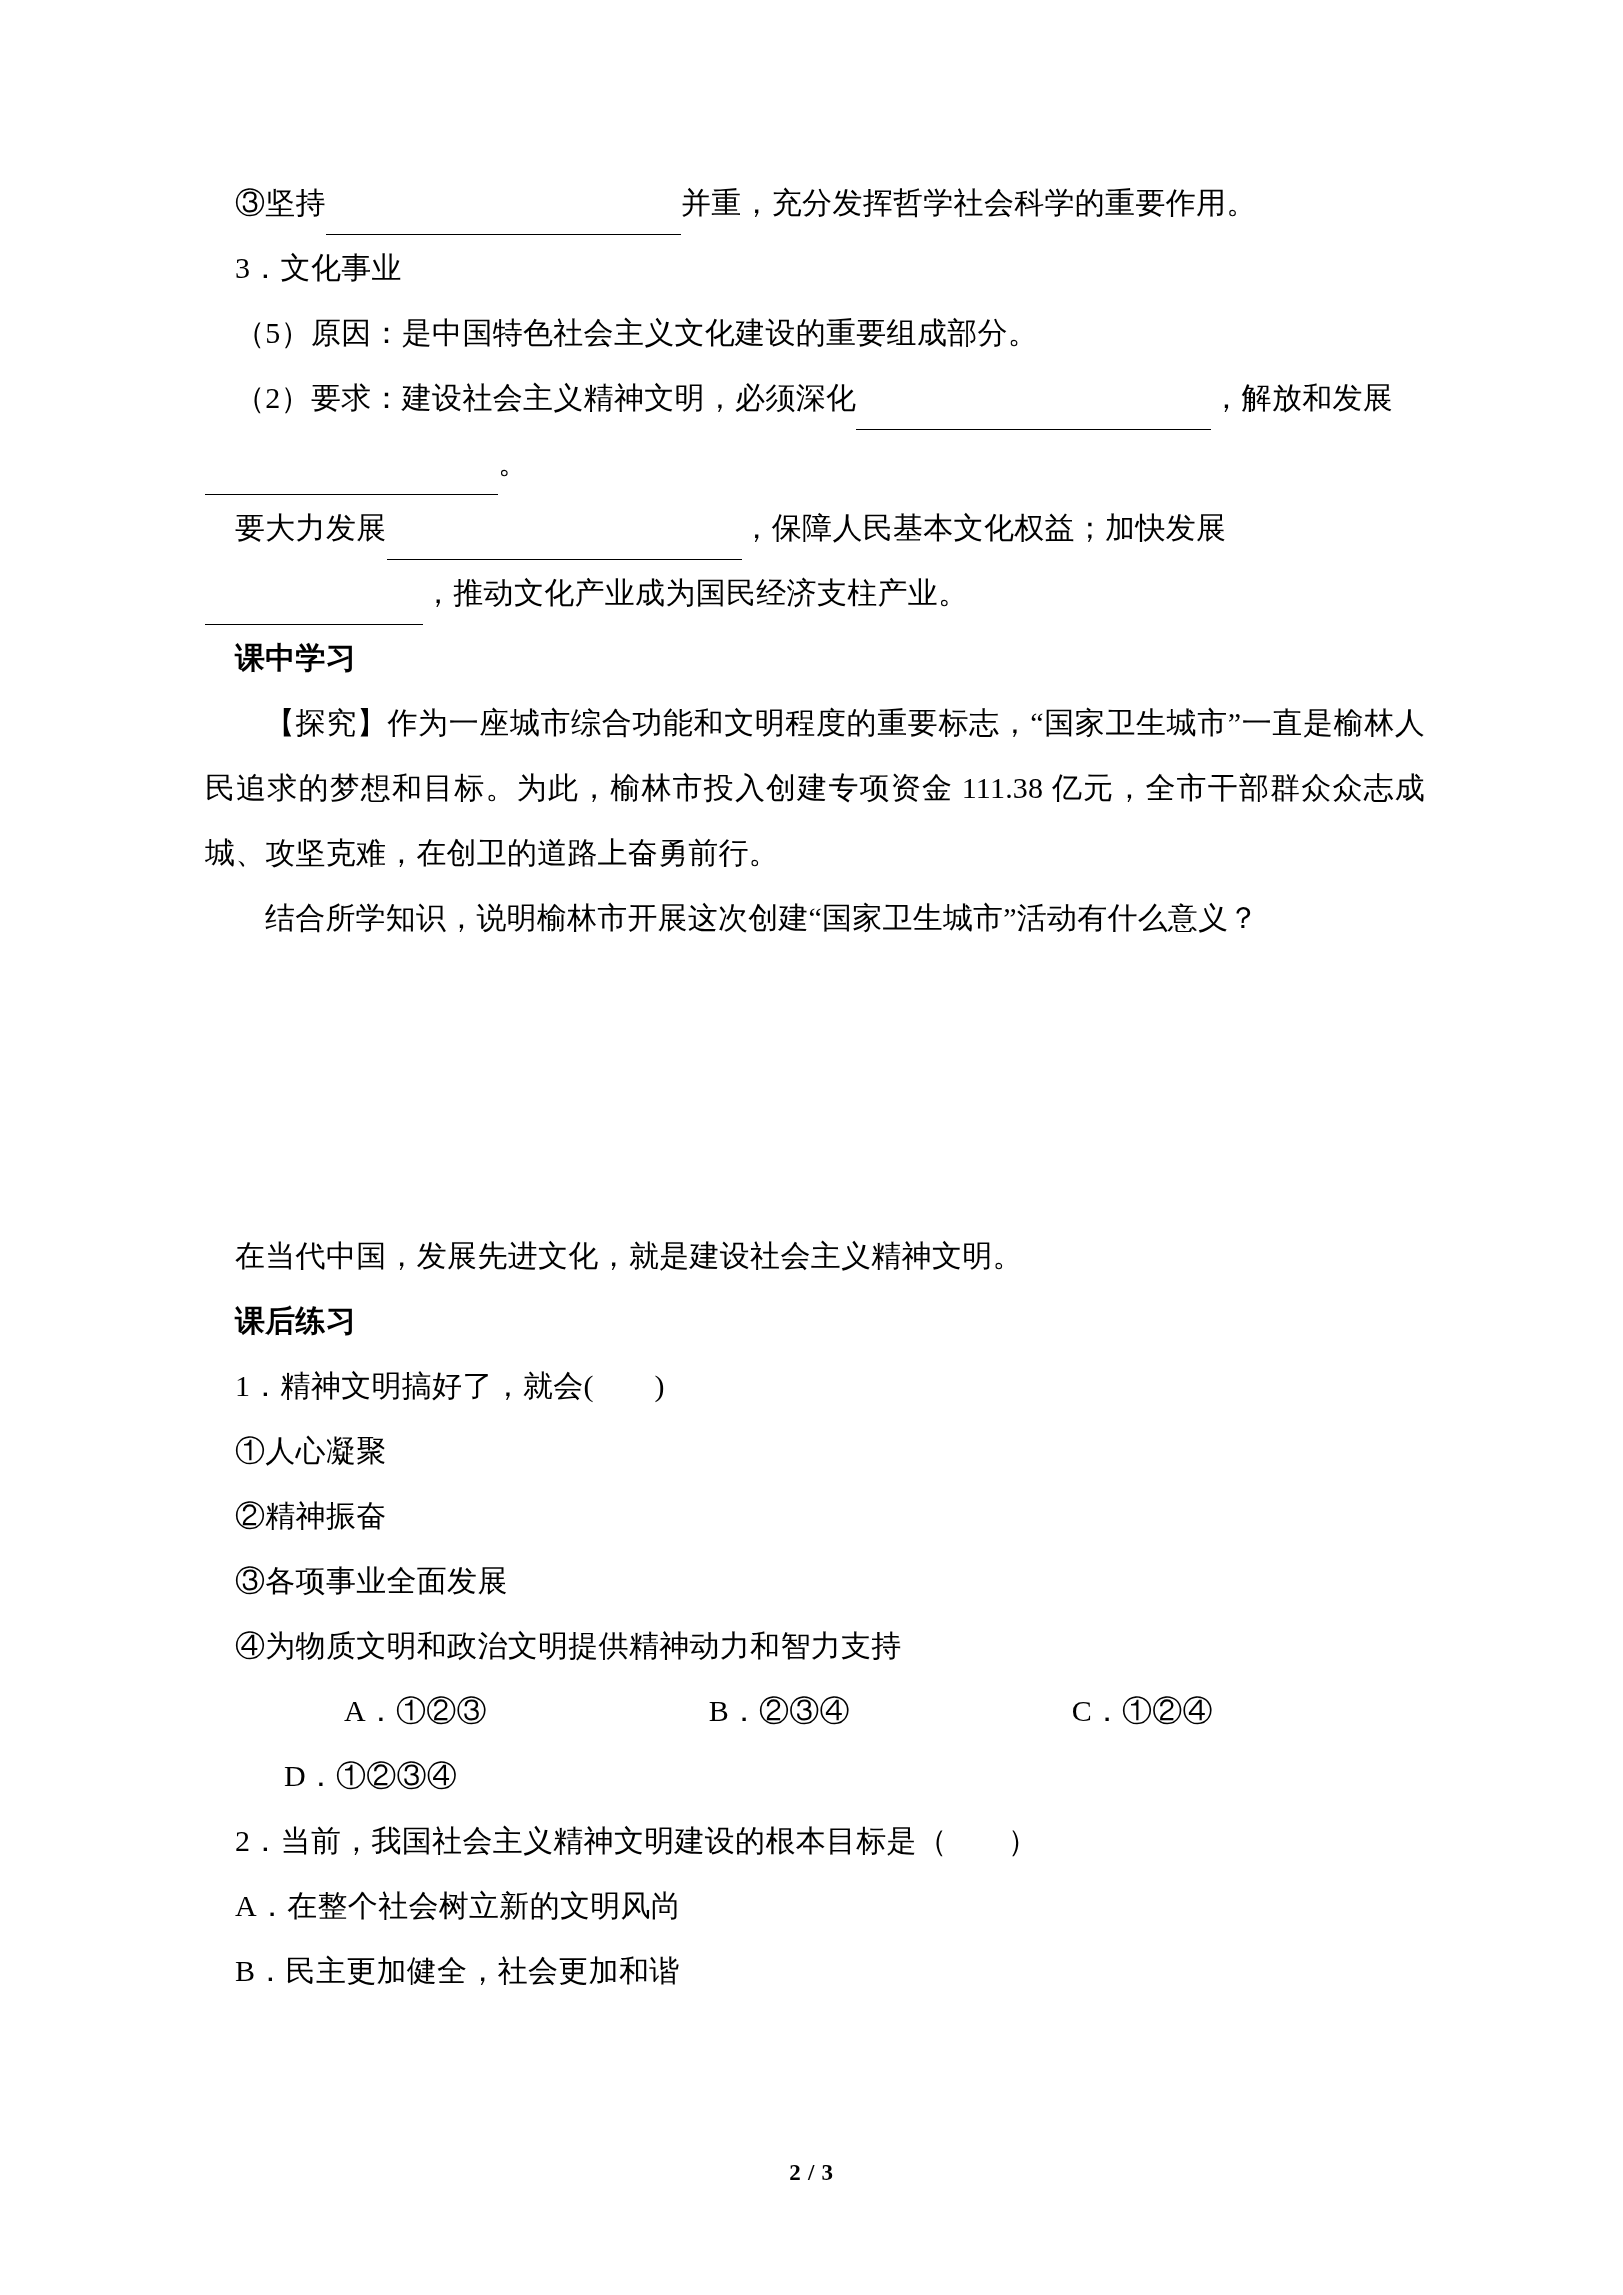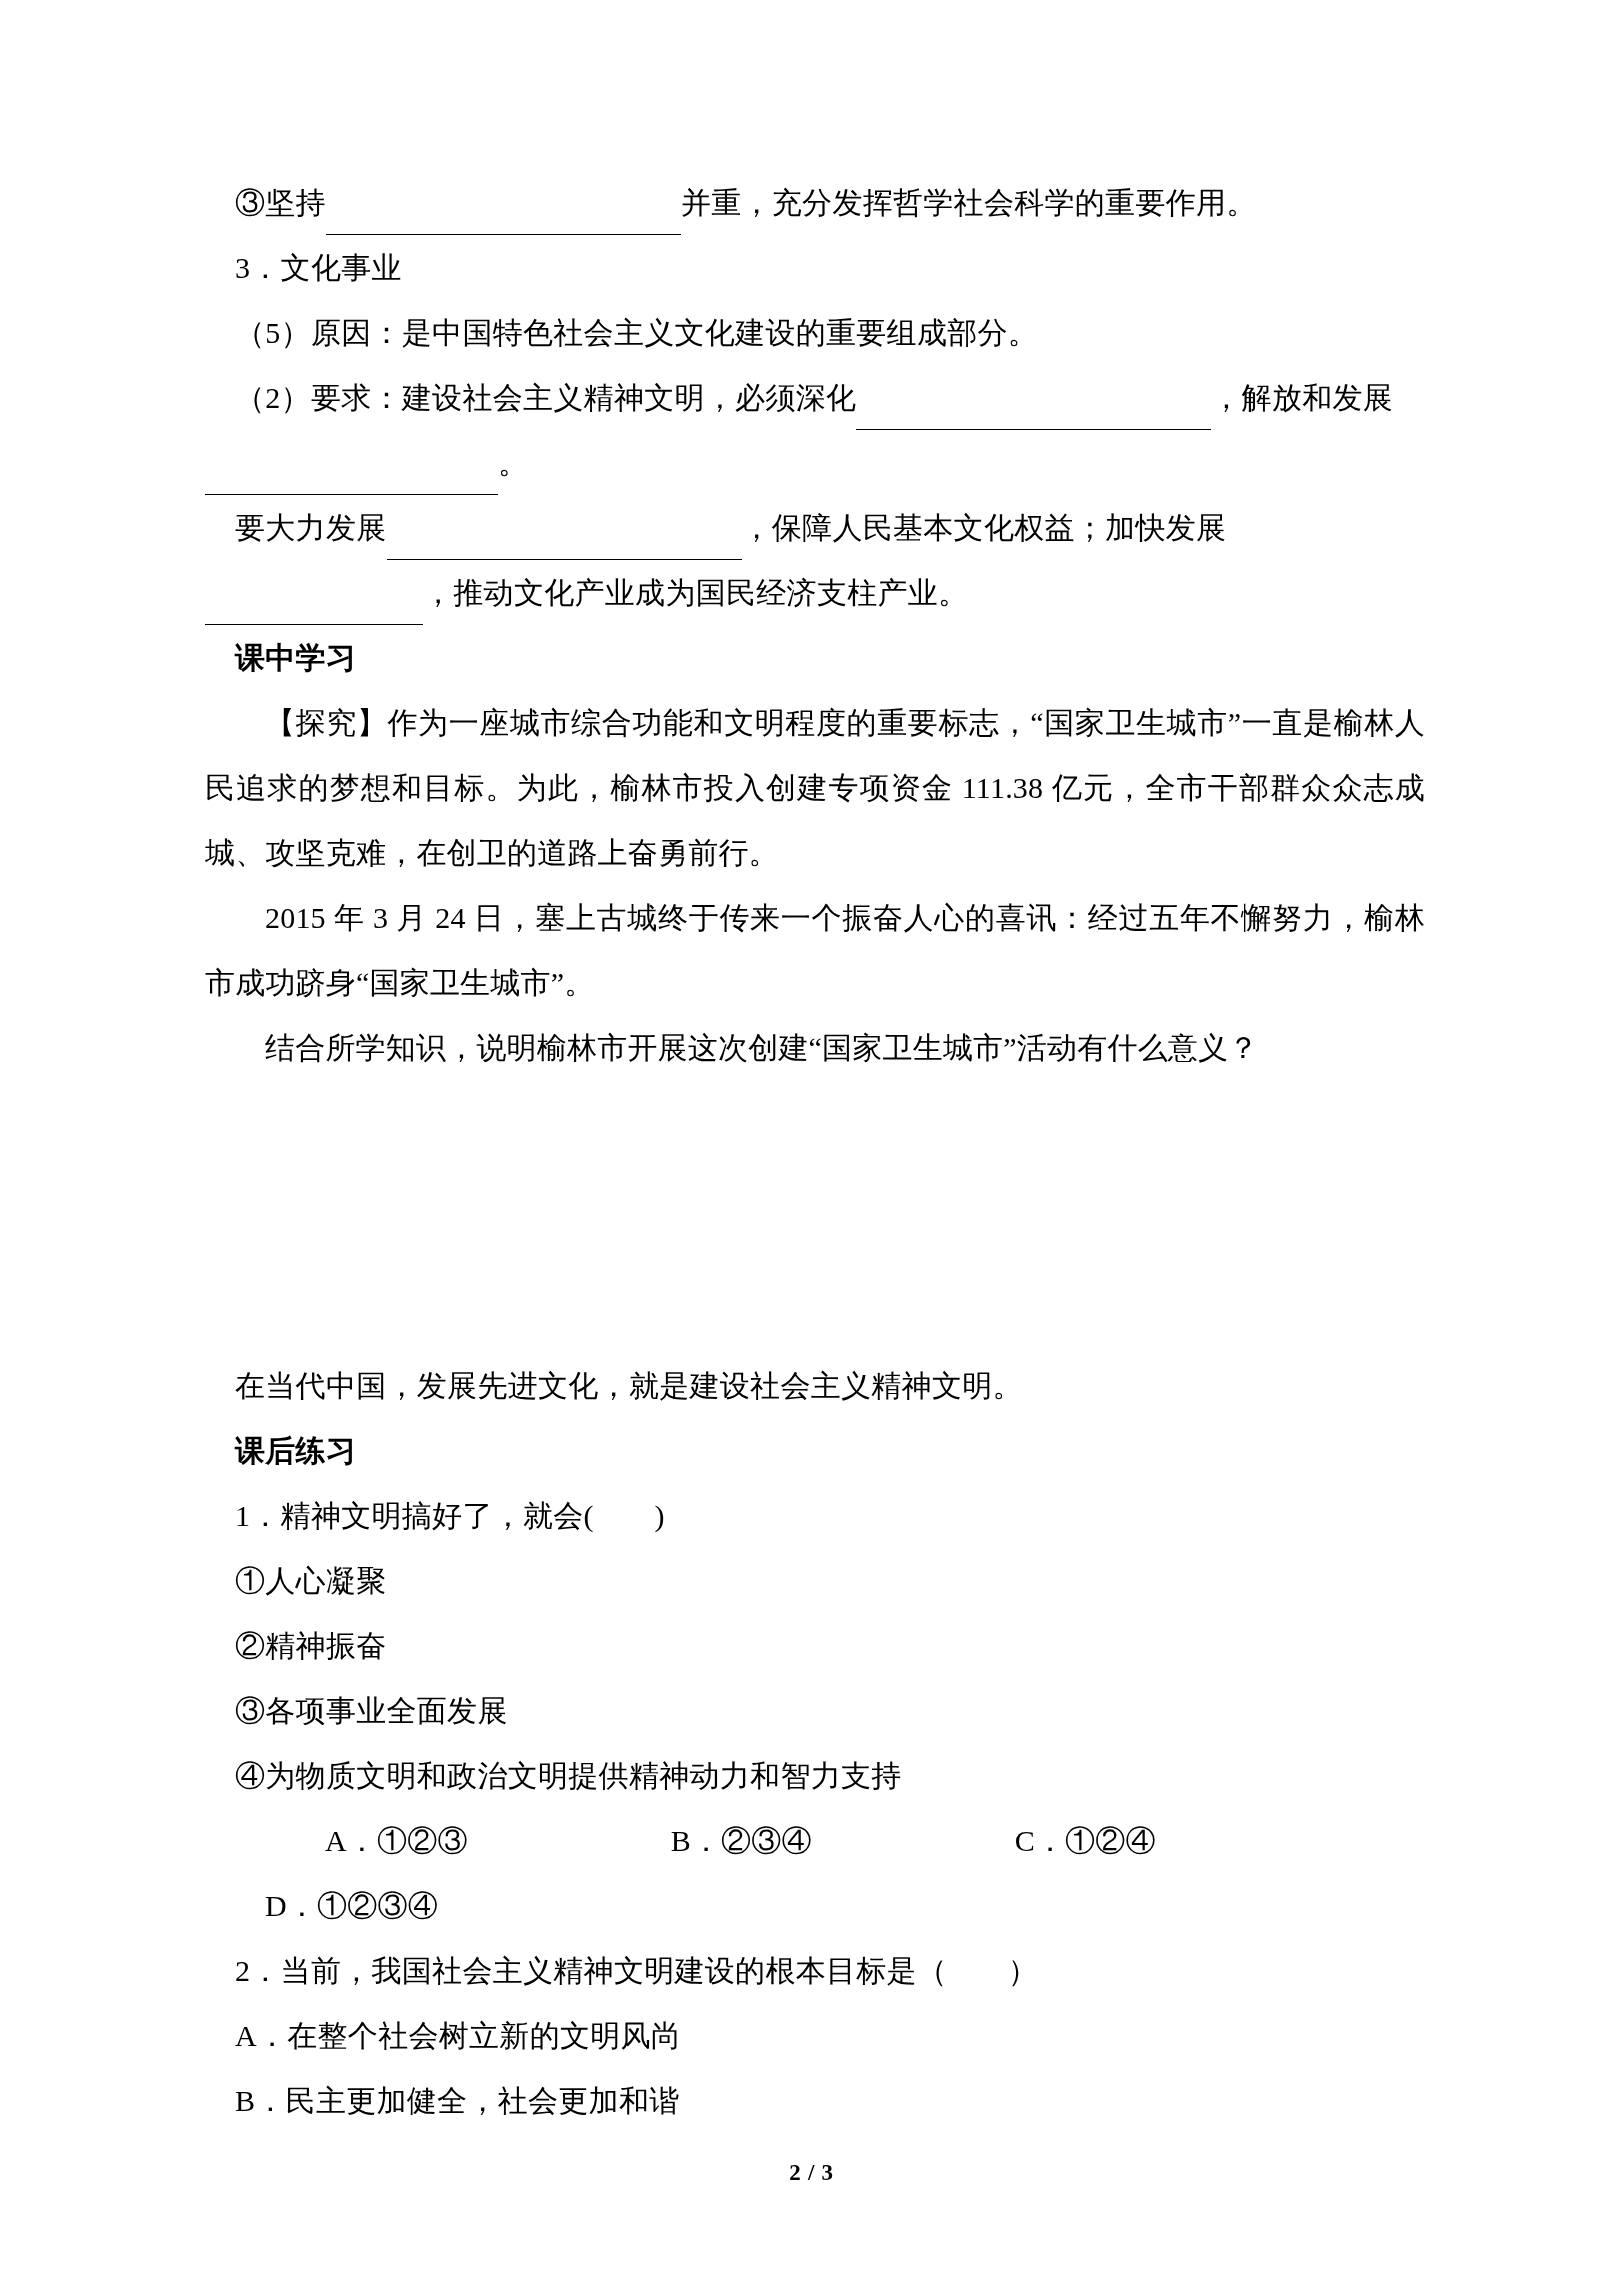--- a/index.html
+++ b/index.html
@@ -72,20 +72,21 @@
     height: 273px;
   }
   .choices {
     font-size: 30px;
     line-height: 65px;
     text-indent: 60px;
     letter-spacing: 0.2px;
   }
   .choice-opt {
     display: inline-block;
+    margin-left: 19px;
   }
   .gap1 { display:inline-block; width: 143px; }
   .footer {
     position: absolute;
     left: 0;
     bottom: 109px;
     width: 100%;
     text-align: center;
     font-size: 23px;
     font-weight: bold;
@@ -110,21 +111,20 @@
     <div class="line"><span class="blank-md"></span><span>。</span></div>
 
     <div class="line indent-half"><span>要大力发展</span><span class="blank-lg"></span><span>，保障人民基本文化权益；加快发展</span></div>
 
     <div class="line"><span class="blank-sm"></span><span>，推动文化产业成为国民经济支柱产业。</span></div>
 
     <div class="line indent-half bold">课中学习</div>
 
     <div class="para">【探究】作为一座城市综合功能和文明程度的重要标志，“国家卫生城市”一直是榆林人民追求的梦想和目标。为此，榆林市投入创建专项资金 111.38 亿元，全市干部群众众志成城、攻坚克难，在创卫的道路上奋勇前行。</div>
 
-    <div class="para">2015 年 3 月 24 日，塞上古城终于传来一个振奋人心的喜讯：经过五年不懈努力，榆林市成功跻身“国家卫生城市”。</div>
 
     <div class="para">结合所学知识，说明榆林市开展这次创建“国家卫生城市”活动有什么意义？</div>
 
     <div class="spacer-answer"></div>
 
     <div class="line indent-half">在当代中国，发展先进文化，就是建设社会主义精神文明。</div>
 
     <div class="line indent-half bold">课后练习</div>
 
     <div class="line indent-half">1．精神文明搞好了，就会(　　)</div>

